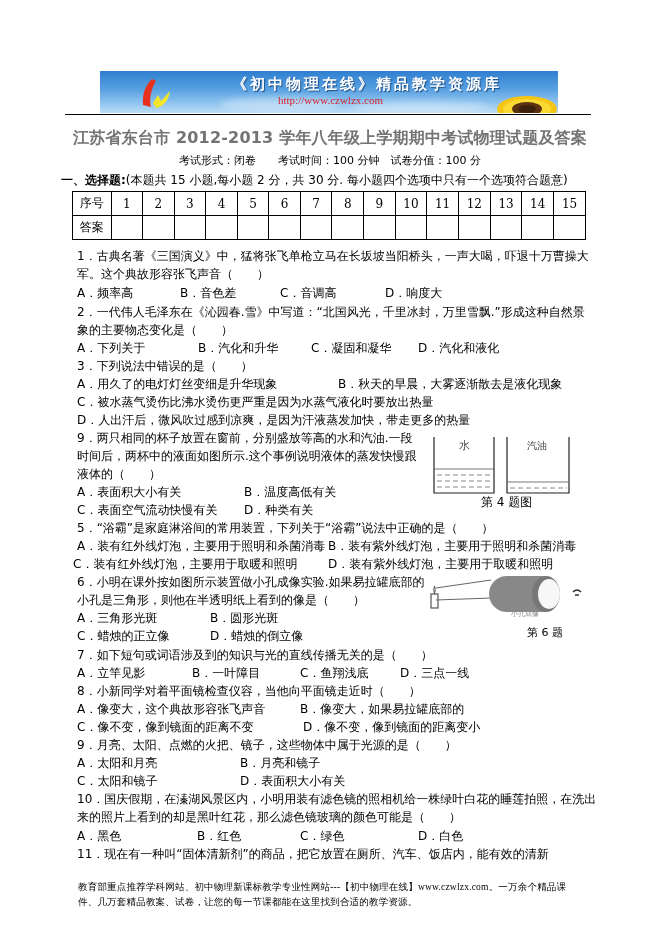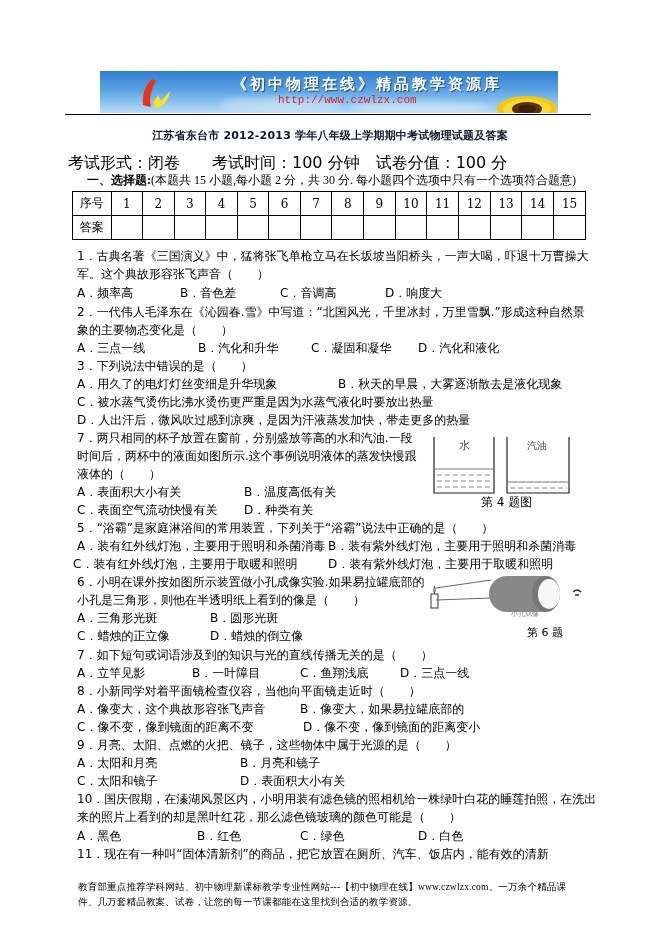--- a/index.html
+++ b/index.html
@@ -10,30 +10,30 @@
   
   .banner { position: absolute; left: 100px; top: 47px; width: 458px; height: 42px;
             background: linear-gradient(180deg, #2f7fd0 0%, #5aa2e2 45%, #8dc3ef 75%, #bcdcf5 100%);
             overflow: hidden; }
   .banner .cloud { position: absolute; border-radius: 50%; background: rgba(255,255,255,0.35); filter: blur(3px); }
   .logo { position: absolute; left: 36px; top: 6px; width: 40px; height: 34px; }
   .banner-title { position: absolute; left: 132px; top: 4px; font-size: 15px; font-weight: bold;
                   color: #ffffff; letter-spacing: 3px; font-family: "DejaVu Serif", serif;
                   text-shadow: 1px 1px 1px #1b4d86; white-space: nowrap; }
   .banner-url { position: absolute; left: 178px; top: 23px; font-size: 11px; color: #d8222b;
-                font-family: Liberation Mono, monospace; white-space: nowrap; }
+                font-family: Liberation Serif, serif; white-space: nowrap; }
   .sunflower { position: absolute; left: 395px; top: 14px; width: 64px; height: 36px; }
   .banner-rule { position: absolute; left: 65px; top: 90px; width: 526px; height: 1px; background: #000; }
 
   
   .doc-title { position: absolute; left: 68px; top: 104px; width: 524px; text-align: center;
-               font-size: 11px; font-weight: bold; color: #0f172a; white-space: nowrap; letter-spacing: 0.2px; }
-  .exam-info { position: absolute; left: 68px; top: 129px; width: 524px; 
-               font-size: 16px; white-space: nowrap; }
-  .section-head { position: absolute; left: 87px; top: 148px; font-size: 12px; white-space: nowrap; font-family: Liberation Serif, serif; }
+               font-size: 16px; font-weight: bold; color: #737373; white-space: nowrap; letter-spacing: 0.2px; }
+  .exam-info { position: absolute; left: 68px; top: 129px; width: 524px; text-align: center;
+               font-size: 11px; white-space: nowrap; }
+  .section-head { position: absolute; left: 61px; top: 148px; font-size: 12px; white-space: nowrap; }
   .section-head b { font-weight: bold; }
 
   
   table.answers { position: absolute; left: 72px; top: 167px; width: 514px; border-collapse: collapse;
                   font-family: "DejaVu Serif", serif; font-size: 12px; }
   table.answers td { border: 1px solid #000; height: 23px; text-align: center; padding: 0; width: 31px; }
   table.answers td.head { width: 38px; font-family: Liberation Mono, monospace; }
 
   
   .line { position: absolute; left: 77px; font-size: 12px; white-space: nowrap; line-height: 16px; }
@@ -126,32 +126,32 @@
 
   <div class="line" style="top:224px">1．古典名著《三国演义》中，猛将张飞单枪立马在长坂坡当阳桥头，一声大喝，吓退十万曹操大</div>
   <div class="line" style="top:242px">军。这个典故形容张飞声音（　　）</div>
   <div class="opt" style="left:77px;top:261px">A．频率高</div>
   <div class="opt" style="left:180px;top:261px">B．音色差</div>
   <div class="opt" style="left:280px;top:261px">C．音调高</div>
   <div class="opt" style="left:385px;top:261px">D．响度大</div>
 
   <div class="line" style="top:280px">2．一代伟人毛泽东在《沁园春.雪》中写道：“北国风光，千里冰封，万里雪飘.”形成这种自然景</div>
   <div class="line" style="top:298px">象的主要物态变化是（　　）</div>
-  <div class="opt" style="left:77px;top:316px">A．三点一线</div>
+  <div class="opt" style="left:77px;top:316px">A．下列关于</div>
   <div class="opt" style="left:198px;top:316px">B．汽化和升华</div>
   <div class="opt" style="left:311px;top:316px">C．凝固和凝华</div>
   <div class="opt" style="left:418px;top:316px">D．汽化和液化</div>
 
   <div class="line" style="top:334px">3．下列说法中错误的是（　　）</div>
   <div class="opt" style="left:77px;top:352px">A．用久了的电灯灯丝变细是升华现象</div>
   <div class="opt" style="left:338px;top:352px">B．秋天的早晨，大雾逐渐散去是液化现象</div>
   <div class="opt" style="left:77px;top:370px">C．被水蒸气烫伤比沸水烫伤更严重是因为水蒸气液化时要放出热量</div>
   <div class="opt" style="left:77px;top:388px">D．人出汗后，微风吹过感到凉爽，是因为汗液蒸发加快，带走更多的热量</div>
 
-  <div class="line" style="top:406px">7．两只相同的杯子放置在窗前，分别盛放等高的水和汽油.一段</div>
+  <div class="line" style="top:406px">9．两只相同的杯子放置在窗前，分别盛放等高的水和汽油.一段</div>
   <div class="line" style="top:424px">时间后，两杯中的液面如图所示.这个事例说明液体的蒸发快慢跟</div>
   <div class="line" style="top:442px">液体的（　　）</div>
   <div class="opt" style="left:77px;top:460px">A．表面积大小有关</div>
   <div class="opt" style="left:244px;top:460px">B．温度高低有关</div>
   <div class="opt" style="left:77px;top:478px">C．表面空气流动快慢有关</div>
   <div class="opt" style="left:244px;top:478px">D．种类有关</div>
 
   <svg class="fig4" viewBox="0 0 145 80">
     <g stroke="#222" stroke-width="1.2" fill="none">
       <polyline points="2,8 2,64 62,64 62,8"></polyline>

